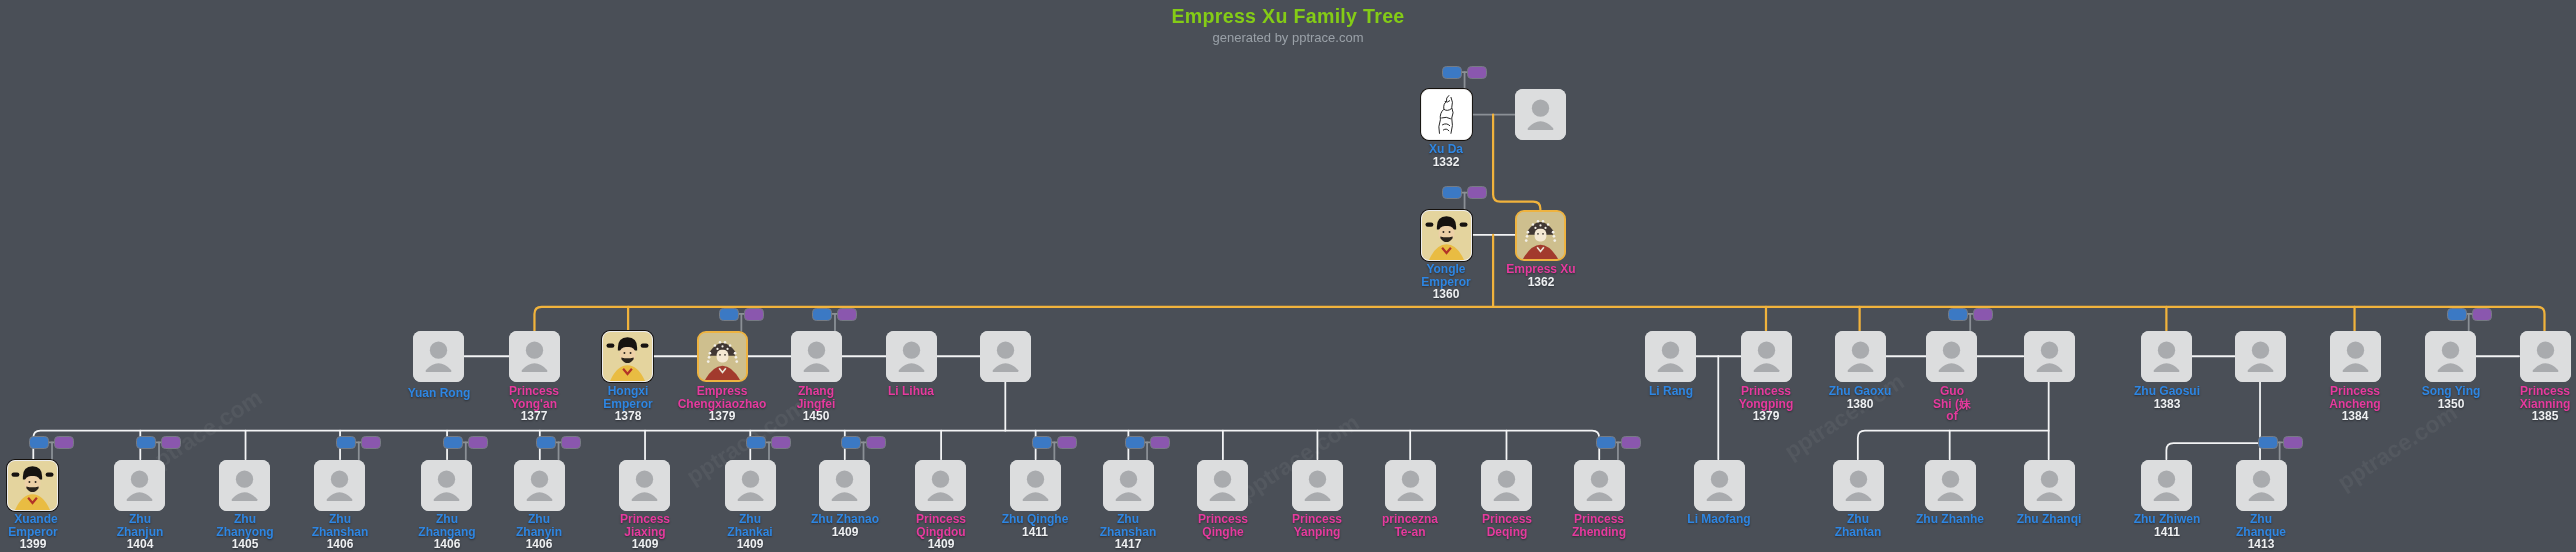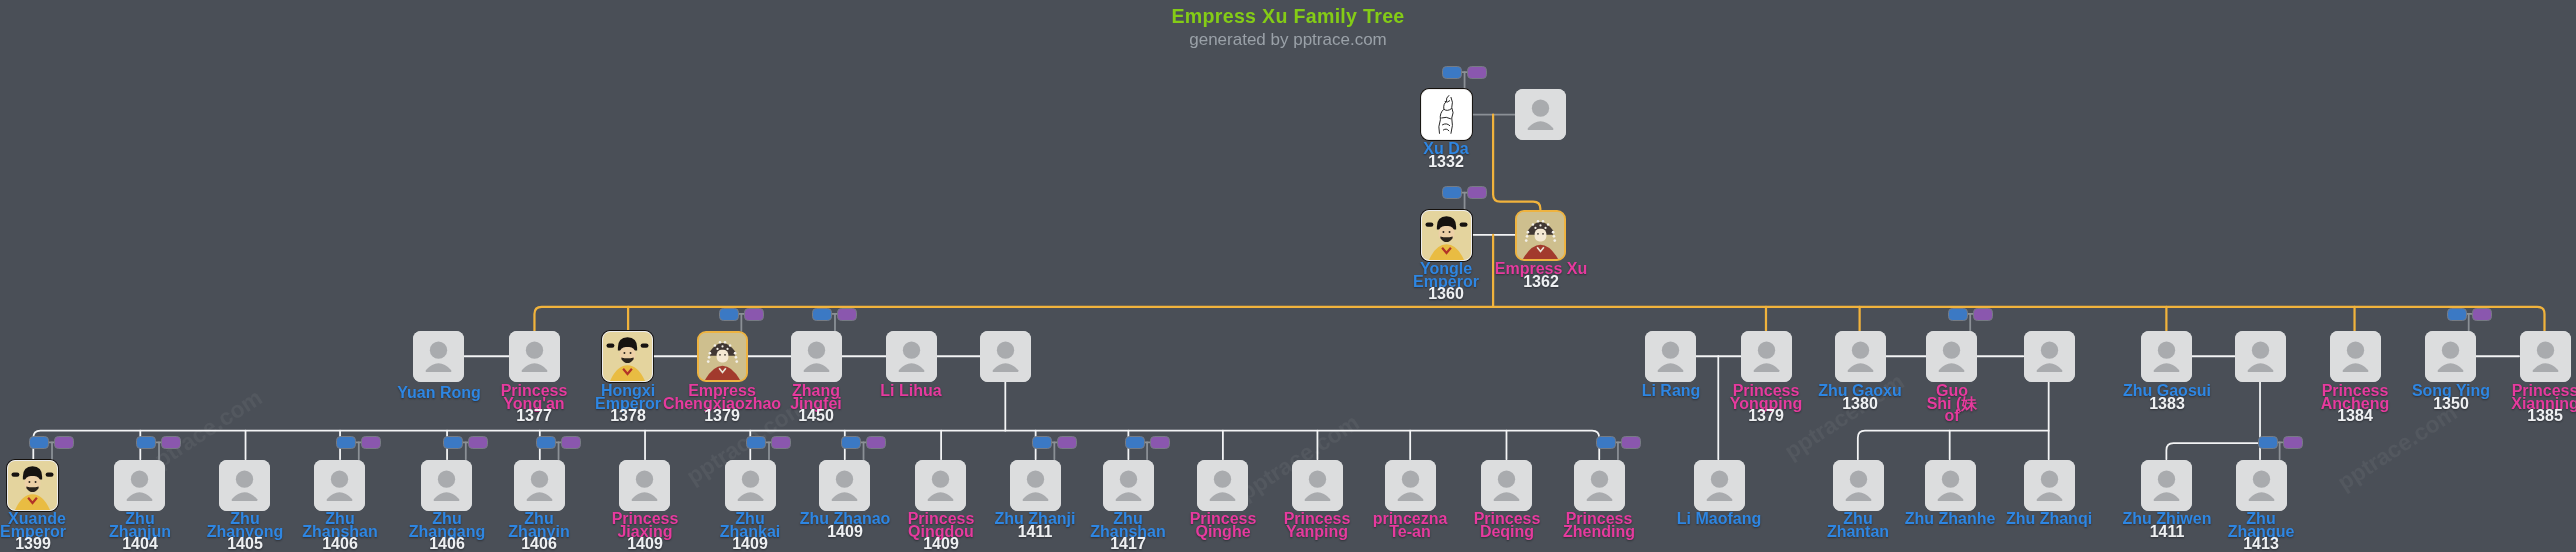--- a/index.html
+++ b/index.html
@@ -1,30 +1,30 @@
 <!DOCTYPE html>
 <html style="font-size:14.3px"><head>
 <meta charset="utf-8">
 <style>
   html,body{margin:0;padding:0;background:#4a4f57;}
   #canvas{position:relative;width:2576px;height:552px;background:#4a4f57;overflow:hidden;
           font-family:"Liberation Sans",sans-serif;}
   .hdr{position:absolute;left:0;right:0;top:4.5px;text-align:center;z-index:5;pointer-events:none;}
   .title{font-size:19.6px;font-weight:bold;color:#84cc16;letter-spacing:0.3px;}
-  .subtitle{font-size:17px;color:#9aa1a8;margin-top:2.7px;}
+  .subtitle{font-size:13px;color:#9aa1a8;margin-top:2.7px;}
   #wires{position:absolute;left:0;top:0;z-index:1;}
   .wm{position:absolute;font-size:23px;font-weight:bold;color:rgba(235,240,245,0.06);
       transform:rotate(-33deg);white-space:nowrap;z-index:0;pointer-events:none;}
   .node{position:absolute;width:51px;height:51px;border-radius:8px;background:#dcddde;
         overflow:hidden;box-sizing:border-box;z-index:3;cursor:pointer;}
   .node.framed{border:1.8px solid #ededed;box-shadow:0 0 0 0.9px #15110d;background:#fff;}
   .node.gold{border:2.7px solid #eeb340;box-shadow:none;border-radius:9px;background:#cebf8e;}
   .node svg{display:block;width:100%;height:100%;}
   .label{position:absolute;transform:translateX(-50%);text-align:center;white-space:pre;
-         font-weight:bold;font-size:16px;line-height:12.5px;z-index:4;
+         font-weight:bold;font-size:12px;line-height:12.5px;z-index:4;
          text-shadow:0 0.9px 1.8px rgba(10,12,16,0.45);pointer-events:none;}
   .label .yr{color:#eef0f2;}
   .chip{position:absolute;width:19.6px;height:12.5px;border-radius:4.5px;box-sizing:border-box;
         border:1.8px solid #767b83;z-index:4;cursor:pointer;}
 </style>
 </head>
 <body>
 
 <div id="canvas">
   <div class="hdr">
@@ -470,21 +470,21 @@
     </div>
     <div class="label" style="left: 941px; top: 513px;"><div style="color: rgb(230, 58, 158);">Princess
 Qingdou</div><div class="yr">1409</div></div>
     <div class="node" style="left: 1010px; top: 460px;">
       <svg viewBox="0 0 56 56">
         <rect width="56" height="56" fill="#dcddde"></rect>
         <circle cx="28" cy="21" r="9.5" fill="#a9abae"></circle>
         <path d="M14 43 Q28 28 42 43 L42 45 L14 45 Z" fill="#a9abae"></path>
       </svg>
     </div>
-    <div class="label" style="left: 1035px; top: 513px;"><div style="color: rgb(46, 134, 226);">Zhu Zhanji</div><div class="yr">1411</div></div>
+    <div class="label" style="left: 1035px; top: 513px;"><div style="color: rgb(46, 134, 226);">Zhu Qinghe</div><div class="yr">1411</div></div>
     <div class="chip" style="background: rgb(59, 121, 196); left: 1032px; top: 436px;"></div>
     <div class="chip" style="background: rgb(138, 87, 174); left: 1057px; top: 436px;"></div>
     <div class="node" style="left: 1103px; top: 460px;">
       <svg viewBox="0 0 56 56">
         <rect width="56" height="56" fill="#dcddde"></rect>
         <circle cx="28" cy="21" r="9.5" fill="#a9abae"></circle>
         <path d="M14 43 Q28 28 42 43 L42 45 L14 45 Z" fill="#a9abae"></path>
       </svg>
     </div>
     <div class="label" style="left: 1128px; top: 513px;"><div style="color: rgb(46, 134, 226);">Zhu

